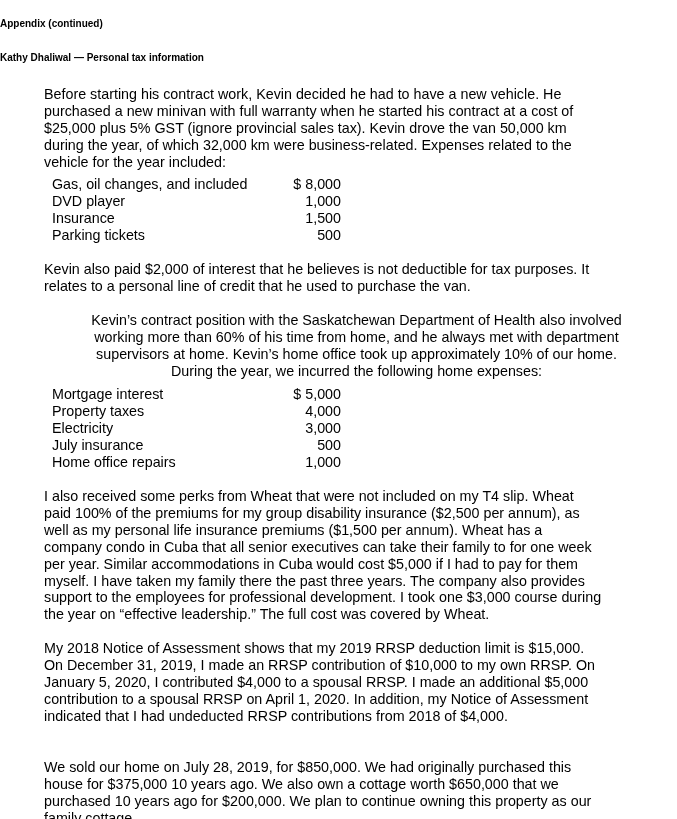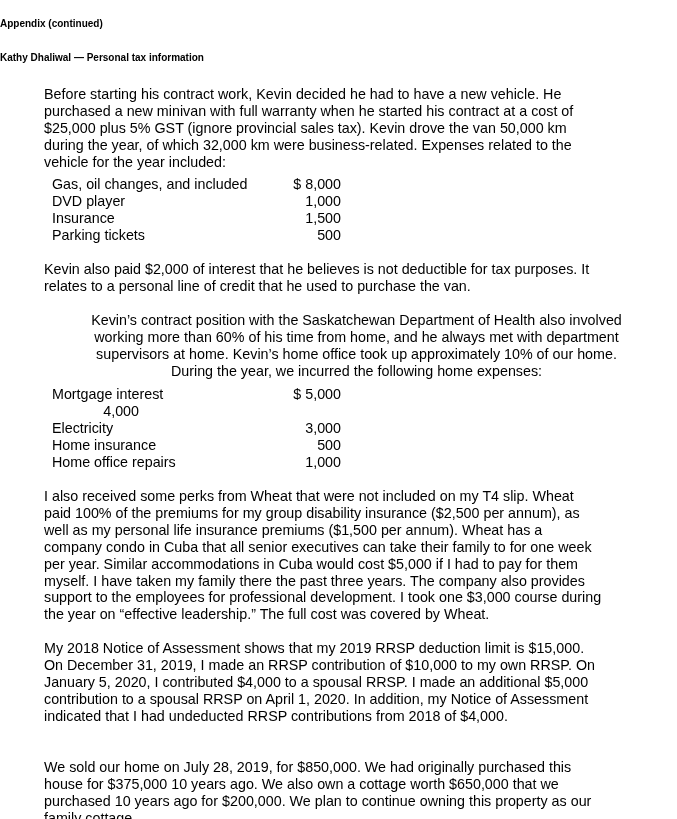--- a/index.html
+++ b/index.html
@@ -56,28 +56,29 @@
 working more than 60% of his time from home, and he always met with department
 supervisors at home. Kevin’s home office took up approximately 10% of our home.
 During the year, we incurred the following home expenses:</div>
 
 <div class="tbl tbl2" style="top:386px;">
   <div class="row">
     <span class="lbl">Mortgage interest</span>
     <span class="val">$ 5,000</span>
   </div>
   <div class="row">
+    <span class="lbl">Property taxes</span>
     <span class="val">4,000</span>
   </div>
   <div class="row">
     <span class="lbl">Electricity</span>
     <span class="val">3,000</span>
   </div>
   <div class="row">
-    <span class="lbl">Home insurance</span>
+    <span class="lbl">July insurance</span>
     <span class="val">500</span>
   </div>
   <div class="row">
     <span class="lbl">Home office repairs</span>
     <span class="val">1,000</span>
   </div>
 </div>
 
 <div class="para" style="top:488px;">I also received some perks from Wheat that were not included on my T4 slip. Wheat
 paid 100% of the premiums for my group disability insurance ($2,500 per annum), as

